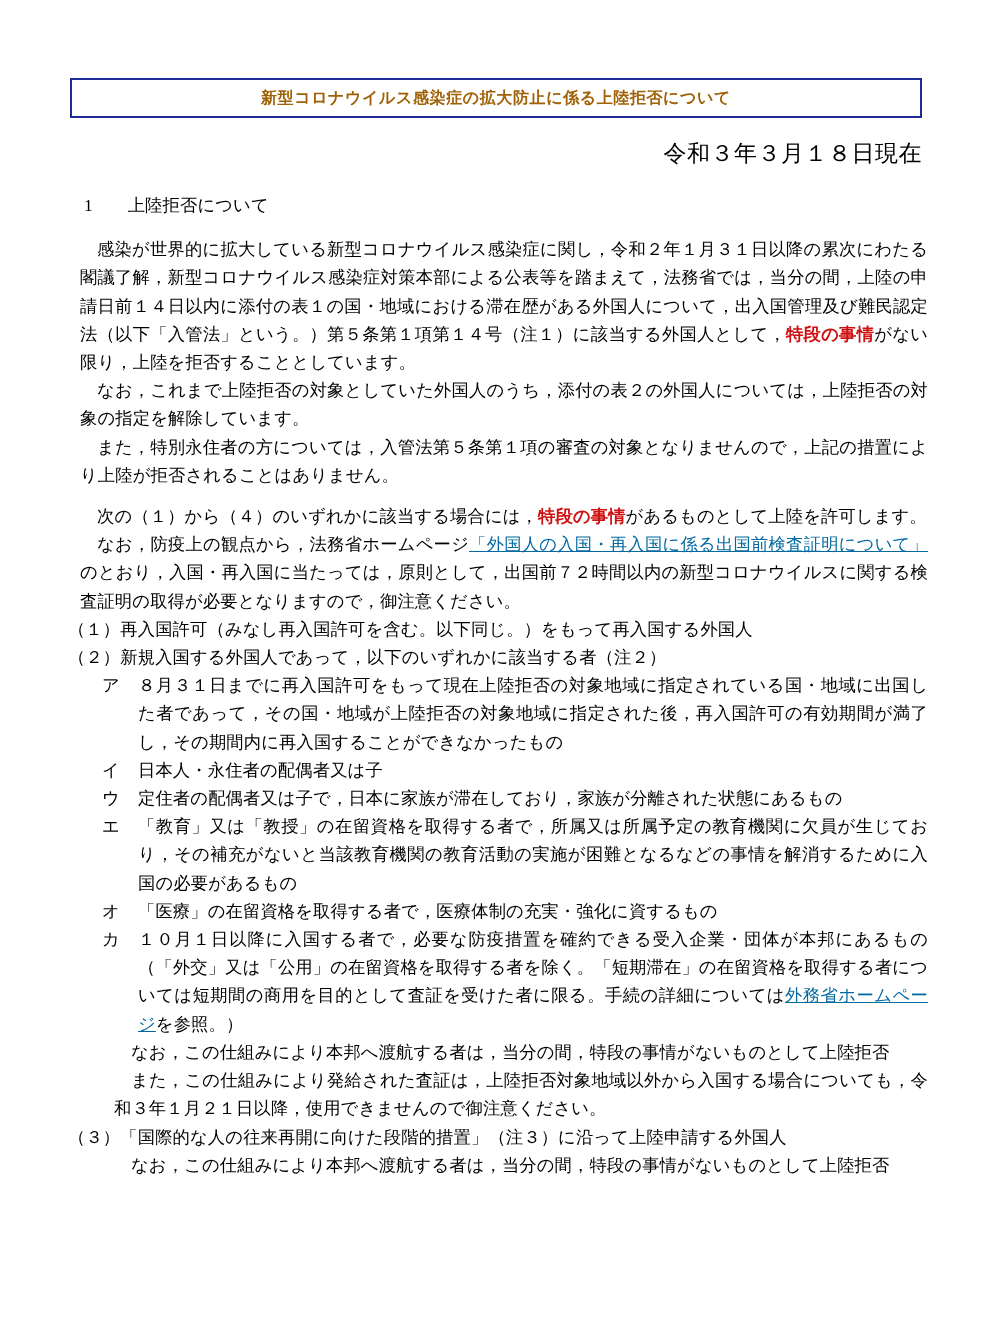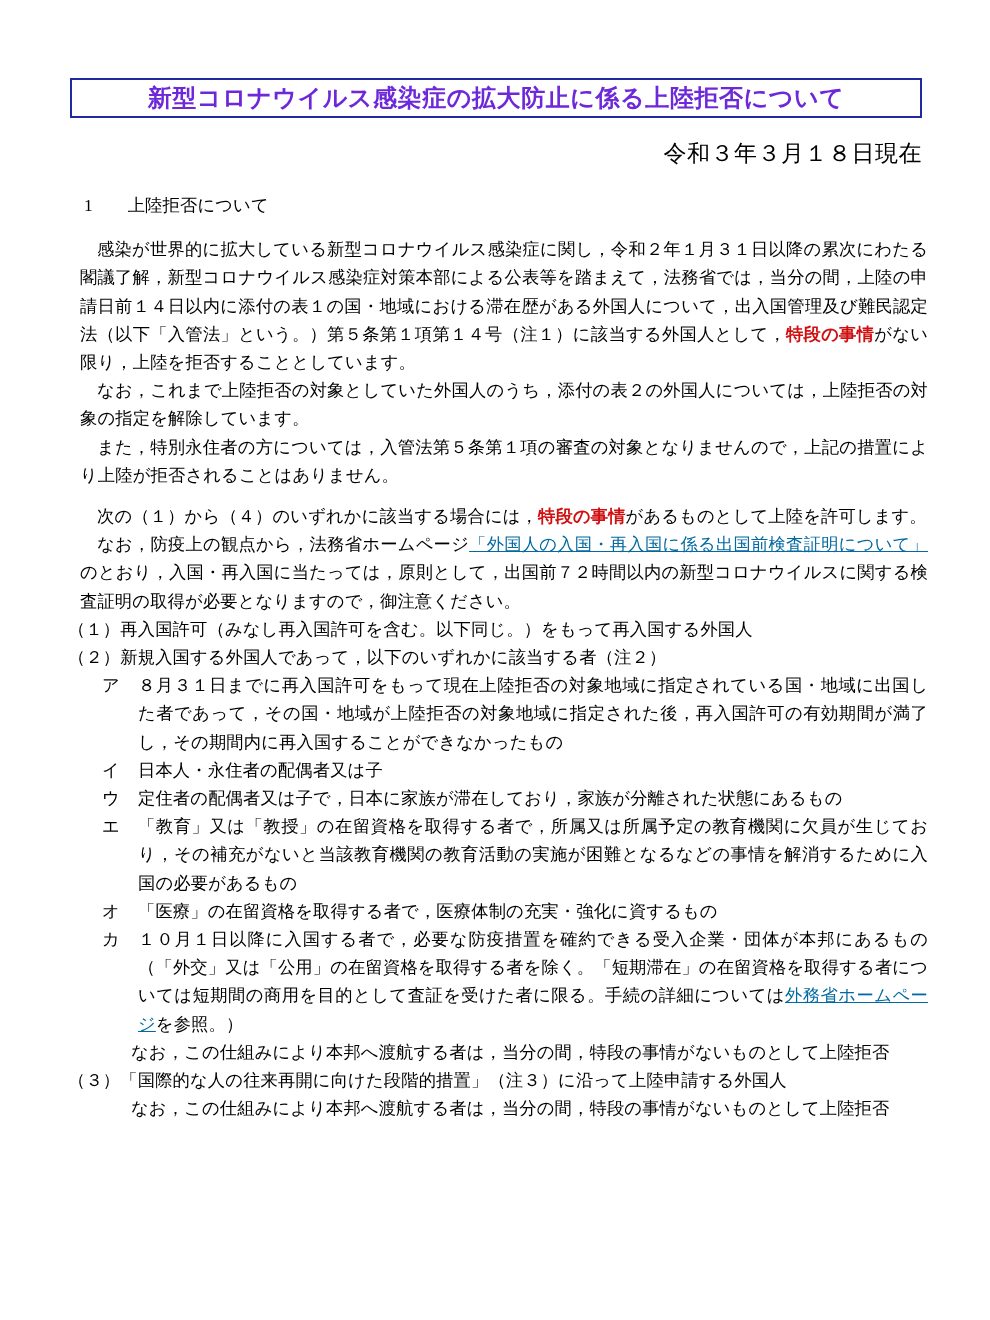--- a/index.html
+++ b/index.html
@@ -28,24 +28,24 @@
     top: 78px;
     width: 852px;
     height: 40px;
     border: 2px solid #1f2a9c;
     box-sizing: border-box;
     display: flex;
     align-items: center;
     justify-content: center;
   }
   .title-text {
-    font-size: 24px;
+    font-size: 16px;
     font-weight: bold;
     letter-spacing: 0.6px;
-    color: #6d28d9;
+    color: #a16207;
   }
   .date-line {
     position: absolute;
     right: 68px;
     top: 138px;
     font-size: 23px;
     letter-spacing: 0.5px;
   }
   .content {
     position: absolute;
@@ -151,20 +151,21 @@
       <span class="item-mark">オ</span>
       <span class="item-body">「医療」の在留資格を取得する者で，医療体制の充実・強化に資するもの</span>
     </div>
     <div class="item sub">
       <span class="item-mark">カ</span>
       <span class="item-body"><span>１０月１日以降に入国する者で，必要な防疫措置を確約できる受入企業・団体が本邦にあるもの（「外交」又は「公用」の在留資格を取得する者を除く。「短期滞在」の在留資格を取得する者については短期間の商用を目的として査証を受けた者に限る。手続の詳細については</span><a class="link" href="#">外務省ホームページ</a><span>を参照。）</span></span>
     </div>
 
     <div class="sub">
       <p class="ind1">なお，この仕組みにより本邦へ渡航する者は，当分の間，特段の事情がないものとして上陸拒否</p>
+      <p class="ind1">また，この仕組みにより発給された査証は，上陸拒否対象地域以外から入国する場合についても，令和３年１月２１日以降，使用できませんので御注意ください。</p>
     </div>
 
     <div class="item">
       <span class="item-mark">（３）</span>
       <span class="item-body">「国際的な人の往来再開に向けた段階的措置」（注３）に沿って上陸申請する外国人</span>
     </div>
 
     <div class="sub">
       <p class="ind1">なお，この仕組みにより本邦へ渡航する者は，当分の間，特段の事情がないものとして上陸拒否</p>
     </div>

